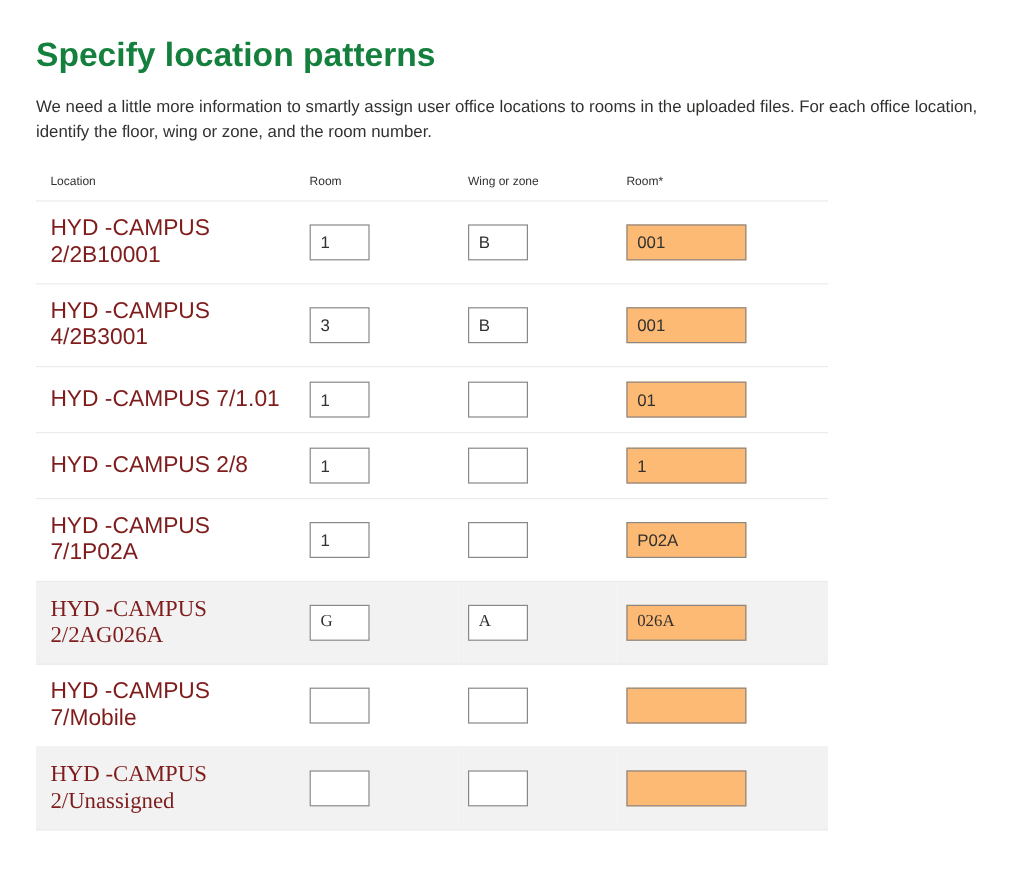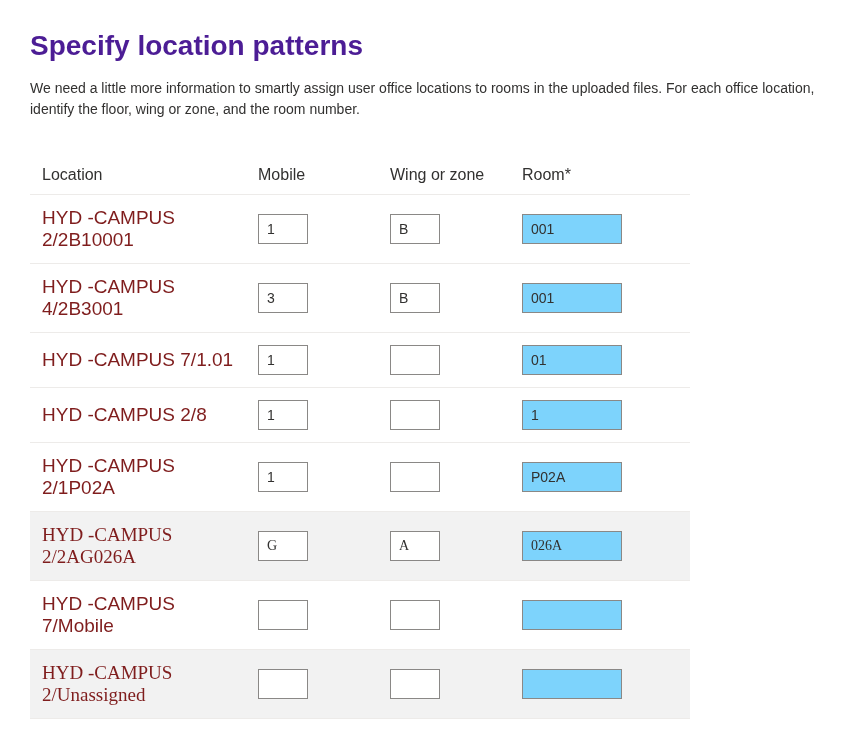--- a/index.html
+++ b/index.html
@@ -10,39 +10,39 @@
     body {
       font-family: "Segoe UI", -apple-system, BlinkMacSystemFont, sans-serif;
       background: #ffffff;
       color: #323130;
       padding: 30px;
       font-size: 14px;
     }
     .page-title {
       font-size: 28px;
       font-weight: 700;
-      color: #4c1d95;
+      color: #15803d;
       margin-bottom: 16px;
     }
     .page-description {
       font-size: 14px;
       color: #323130;
       line-height: 1.5;
-      margin-bottom: 36px;
+      margin-bottom: 16px;
       max-width: 800px;
     }
     .location-table {
       width: 100%;
       max-width: 660px;
       border-collapse: collapse;
     }
     .location-table th {
       text-align: left;
       font-weight: 400;
-      font-size: 16px;
+      font-size: 10px;
       color: #323130;
       padding: 10px 8px;
       border-bottom: 1px solid #edebe9;
     }
     .location-table th:first-child {
       padding-left: 12px;
     }
     .location-table td {
       padding: 12px 8px;
       border-bottom: 1px solid #edebe9;
@@ -79,39 +79,39 @@
       font-family: inherit;
       font-size: 14px;
       padding: 4px 8px;
       color: #323130;
       outline: none;
     }
     .input-wide {
       width: 100px;
       height: 30px;
       border: 1px solid #8a8886;
-      background: #7dd3fc;
+      background: #fdba74;
       font-family: inherit;
       font-size: 14px;
       padding: 4px 8px;
       color: #323130;
       outline: none;
     }
   </style>
 </head>
 <body>
 
 <h1 class="page-title">Specify location patterns</h1>
 <p class="page-description">We need a little more information to smartly assign user office locations to rooms in the uploaded files. For each office location, identify the floor, wing or zone, and the room number.</p>
 
 <table class="location-table">
   <thead>
     <tr>
       <th class="col-location">Location</th>
-      <th class="col-floor">Mobile</th>
+      <th class="col-floor">Room</th>
       <th class="col-wing">Wing or zone</th>
       <th class="col-room">Room*</th>
     </tr>
   </thead>
   <tbody id="table-body">
   <tr>
         <td><span class="location-label">HYD -CAMPUS 2/2B10001</span></td>
         <td><input type="text" class="input-small" value="1" style=""></td>
         <td><input type="text" class="input-small" value="B" style=""></td>
         <td><input type="text" class="input-wide" value="001" style=""></td>
@@ -128,21 +128,21 @@
         <td><input type="text" class="input-small" style=""></td>
         <td><input type="text" class="input-wide" value="01" style=""></td>
       </tr>
       <tr>
         <td><span class="location-label">HYD -CAMPUS 2/8</span></td>
         <td><input type="text" class="input-small" value="1" style=""></td>
         <td><input type="text" class="input-small" style=""></td>
         <td><input type="text" class="input-wide" value="1" style=""></td>
       </tr>
       <tr>
-        <td><span class="location-label">HYD -CAMPUS 2/1P02A</span></td>
+        <td><span class="location-label">HYD -CAMPUS 7/1P02A</span></td>
         <td><input type="text" class="input-small" value="1" style=""></td>
         <td><input type="text" class="input-small" style=""></td>
         <td><input type="text" class="input-wide" value="P02A" style=""></td>
       </tr>
       <tr class="alt-row">
         <td><span class="location-label">HYD -CAMPUS 2/2AG026A</span></td>
         <td><input type="text" class="input-small" value="G" style=""></td>
         <td><input type="text" class="input-small" value="A" style=""></td>
         <td><input type="text" class="input-wide" value="026A" style=""></td>
       </tr>

